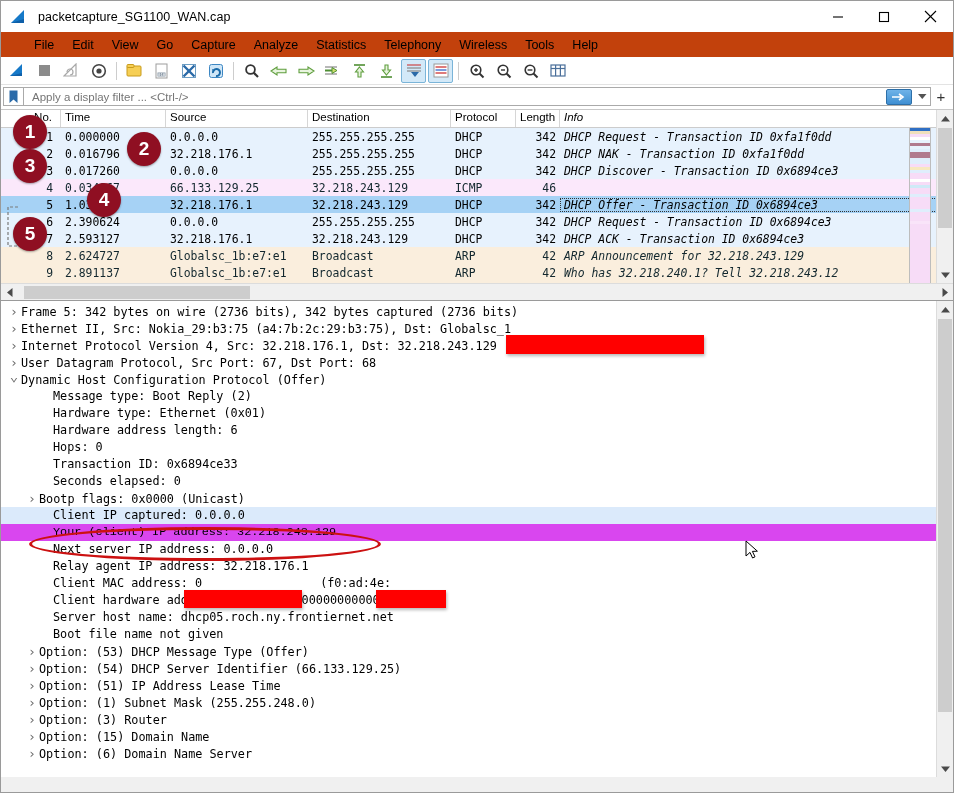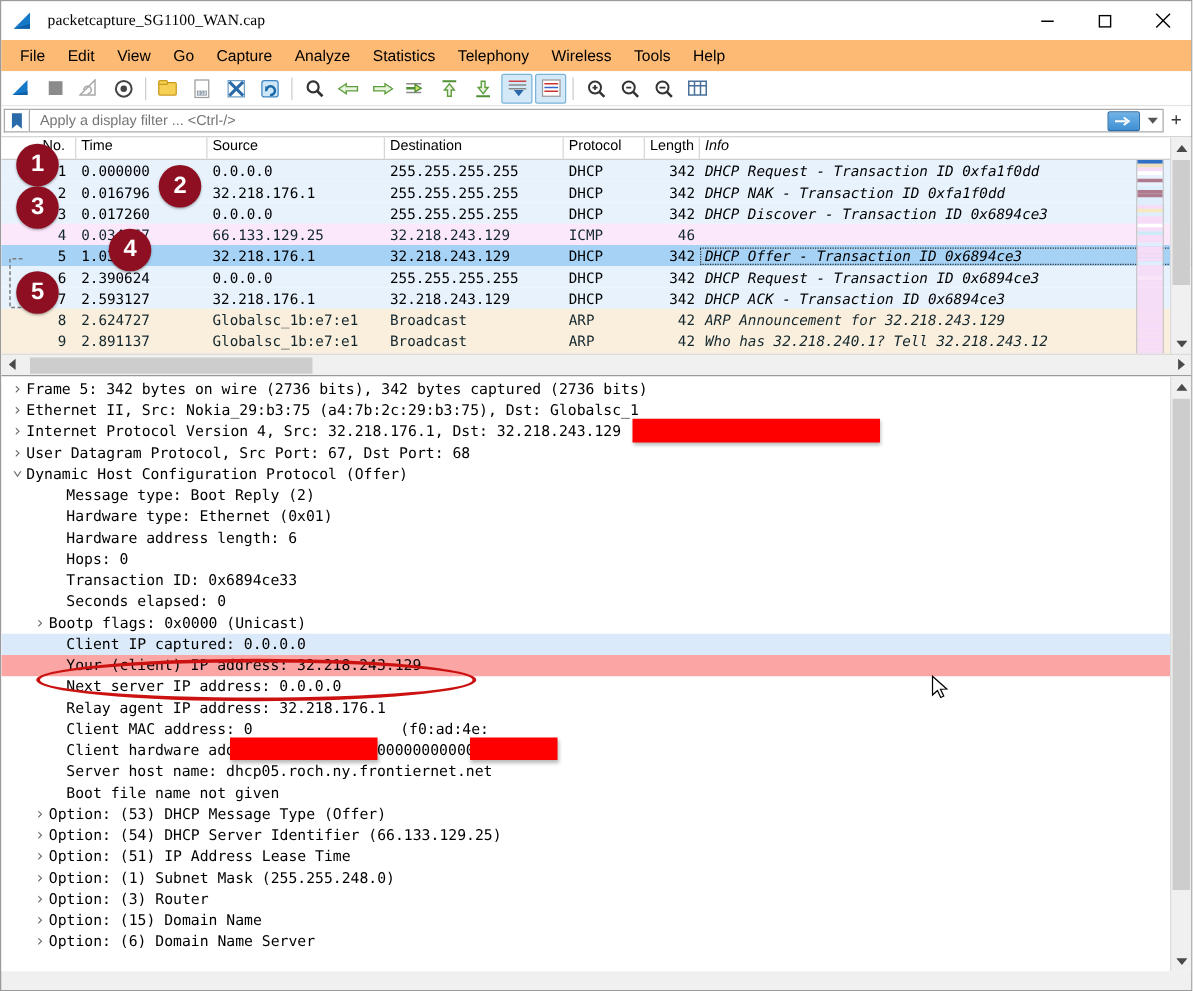--- a/index.html
+++ b/index.html
@@ -25,33 +25,32 @@
     display: flex;
     align-items: center;
     position: relative;
   }
   .title-icon { margin-left: 9px; width: 18px; height: 16px; display:block; }
   .title-text {
     margin-left: 10px;
     font-size: 12.5px;
     color: #000;
     letter-spacing: .1px;
-    font-family: Liberation Serif, serif;
   }
   .wincontrols { position:absolute; right:0; top:0; height:31px; display:flex; }
   .wc { width: 46px; height: 31px; display:flex; align-items:center; justify-content:center; }
   .wc svg { display:block; }
 
   
   .menubar {
     height: 25px;
-    background: #fdba74;
+    background: #c2410c;
     display: flex;
     align-items: center;
-    padding-left: 6px;
+    padding-left: 24px;
   }
   .menu-item {
     font-size: 12.5px;
     color: #000;
     padding: 3px 9px;
     white-space: nowrap;
   }
 
   
   .toolbar {
@@ -202,21 +201,21 @@
     line-height: 17px;
     color: #000;
     white-space: nowrap;
     position: relative;
   }
   .dline .twisty {
     display:inline-block; width: 14px; text-align:center;
     color:#6c6c6c; font-size:10px;
   }
   .dline .twisty.none { color: transparent; }
-  .dline.hl-grey { background:#fca5a5; }
+  .dline.hl-grey { background:#d946ef;font-family:Liberation Mono, monospace; }
   .dline.hl-blue { background:#dbeafb; }
   .indent1 { padding-left: 6px; }
   .indent2 { padding-left: 24px; }
   .indent3 { padding-left: 38px; }
 
   
   .annot-num {
     position: absolute;
     width: 34px; height: 34px;
     border-radius: 50%;

